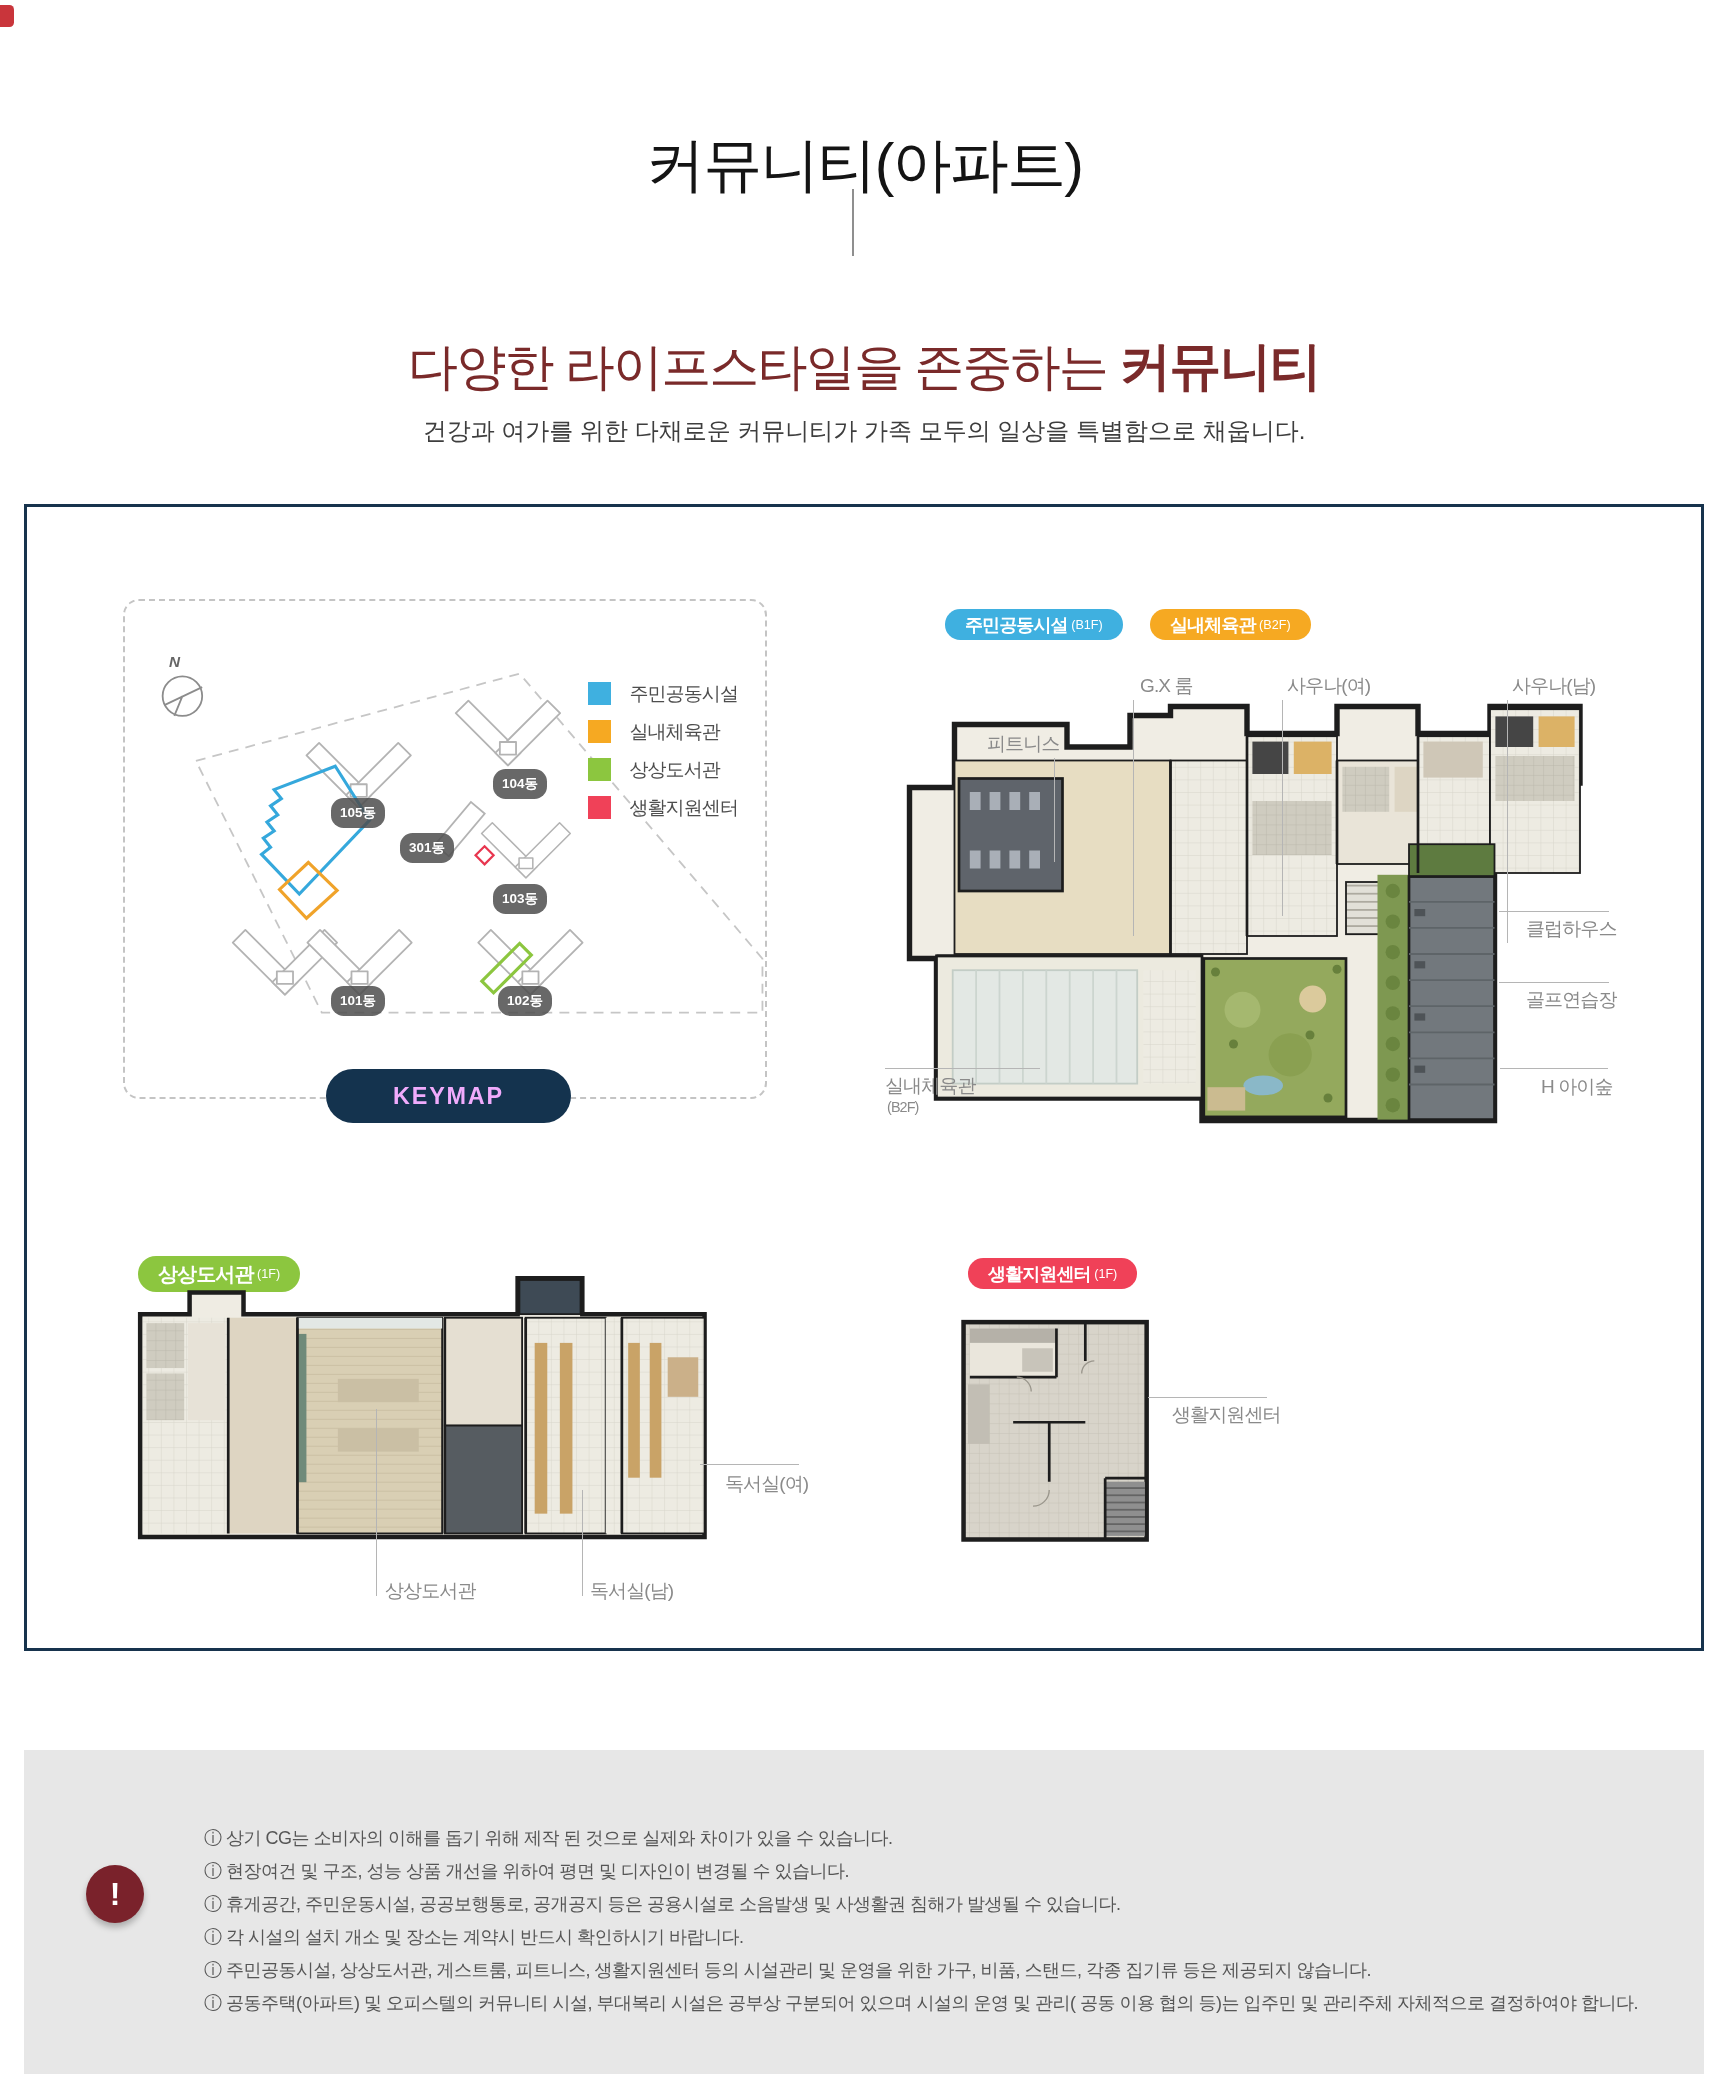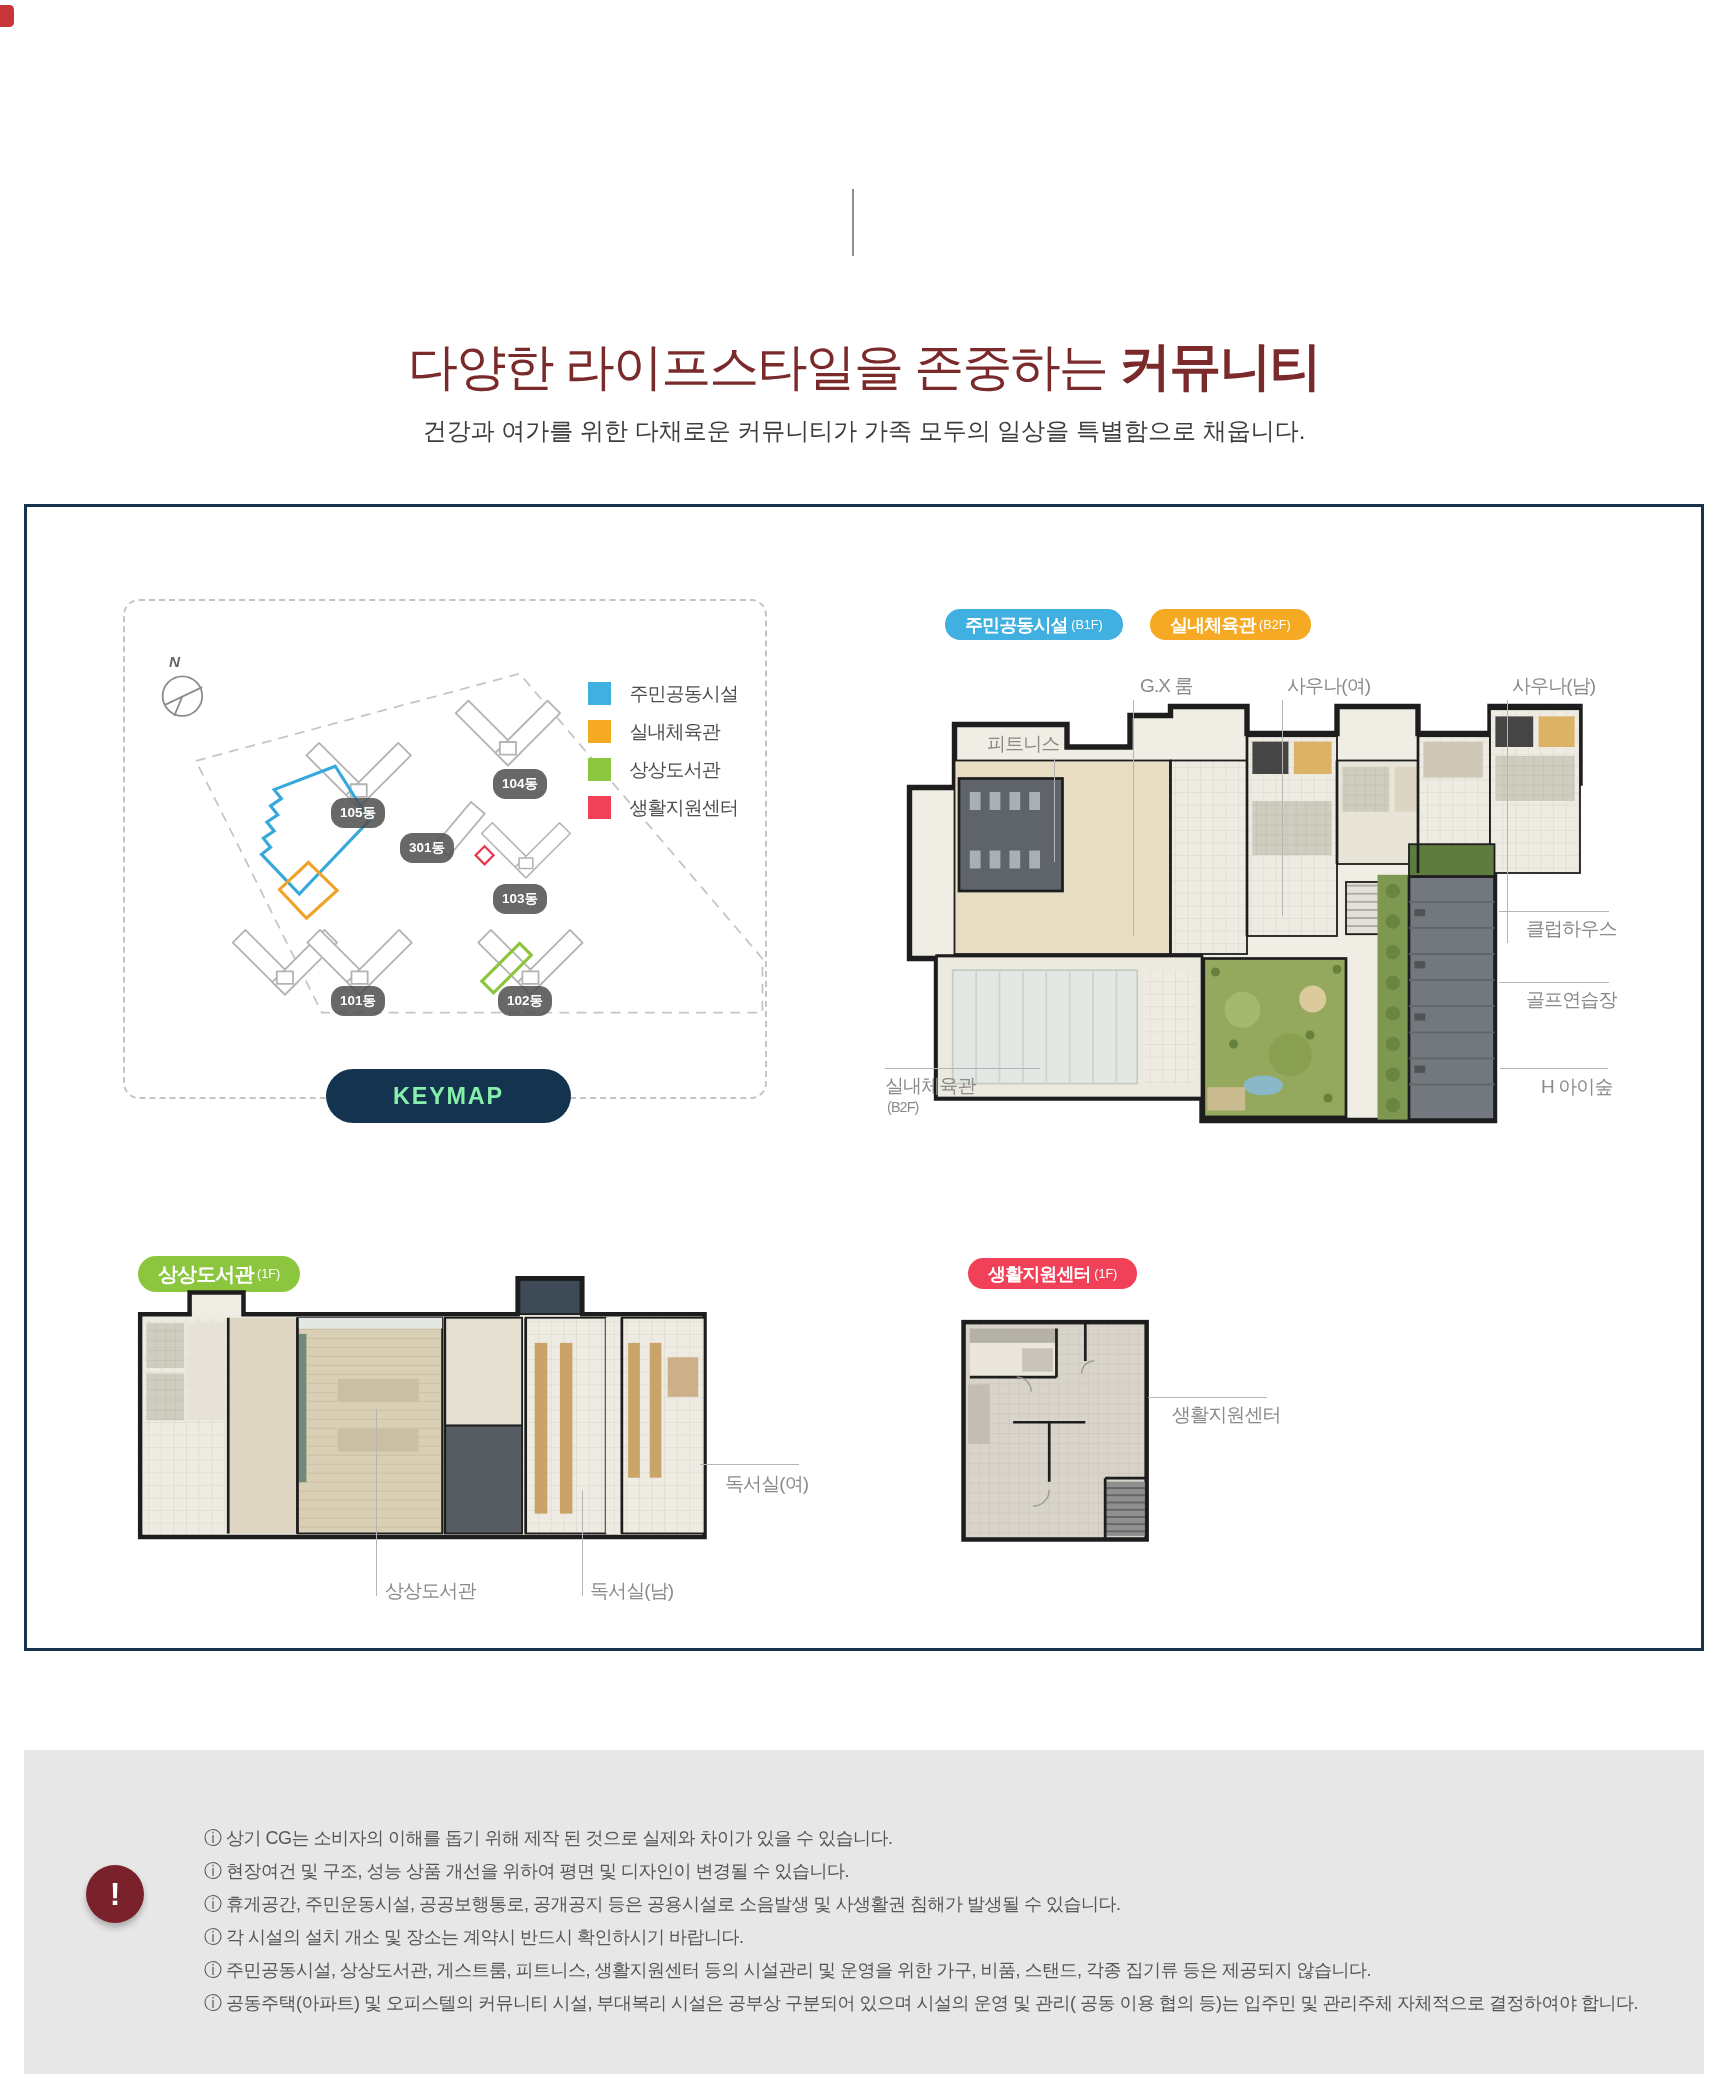--- a/index.html
+++ b/index.html
@@ -23,21 +23,21 @@
   .compass-n{position:absolute;left:169px;top:653px;font-size:15.3px;font-weight:bold;font-style:italic;color:#666;}
   
   .legend-row{position:absolute;left:588px;height:27px;display:flex;align-items:center;}
   .legend-sw{width:23.4px;height:23.4px;display:inline-block;}
   .legend-label{margin-left:18px;font-size:19px;color:#4e4e4e;letter-spacing:-0.9px;}
   
   .bpill{position:absolute;background:rgba(77,77,77,.85);color:#fff;font-size:13.5px;font-weight:bold;
       padding:6px 9px;border-radius:12.6px;letter-spacing:0;}
   
   .keymap-btn{position:absolute;left:326px;top:1069px;width:245px;height:54px;border:none;
-      border-radius:29px;background:#14334e;color:#86efac;font-size:23.4px;font-weight:bold;letter-spacing:1.8px;
+      border-radius:29px;background:#14334e;color:#f0abfc;font-size:23.4px;font-weight:bold;letter-spacing:1.8px;
       font-family:"Liberation Sans",sans-serif;cursor:pointer;}
   
   .badge{position:absolute;height:31px;border-radius:15.3px;color:#fff;display:flex;align-items:center;
       justify-content:center;padding:0 20px;white-space:nowrap;}
   .badge .b-main{font-size:18px;font-weight:bold;letter-spacing:-0.9px;}
   .badge .b-floor{font-size:12.6px;margin-left:3.6px;}
   .badge-blue{background:#3fb0e0;}
   .badge-orange{background:#f6a922;}
   .badge-green{background:#8cc63f;height:36px;border-radius:18px;}
   .badge-green .b-main{font-size:20px;}
@@ -84,20 +84,21 @@
       </pattern>
       <pattern id="stS" width="8" height="8" patternUnits="userSpaceOnUse">
         <rect width="8" height="8" fill="#8f8f8f"></rect>
           <path d="M0 1H8" stroke="#646464" stroke-width="2"></path>
       </pattern>
     </defs>
   </svg>
 
   <div class="corner-mark"></div>
 
+  <h1 class="page-title">커뮤니티(아파트)</h1>
   <div class="title-divider"></div>
   <h2 class="subtitle"><span>다양한 라이프스타일을 존중하는 </span><b>커뮤니티</b></h2>
   <p class="description">건강과 여가를 위한 다채로운 커뮤니티가 가족 모두의 일상을 특별함으로 채웁니다.</p>
 
   <div class="main-box"></div>
 
   <div class="keymap-region"></div>
 
   <svg class="abs" style="left:123px;top:599px" width="644" height="500" viewBox="0 0 716 556">
     <defs>

